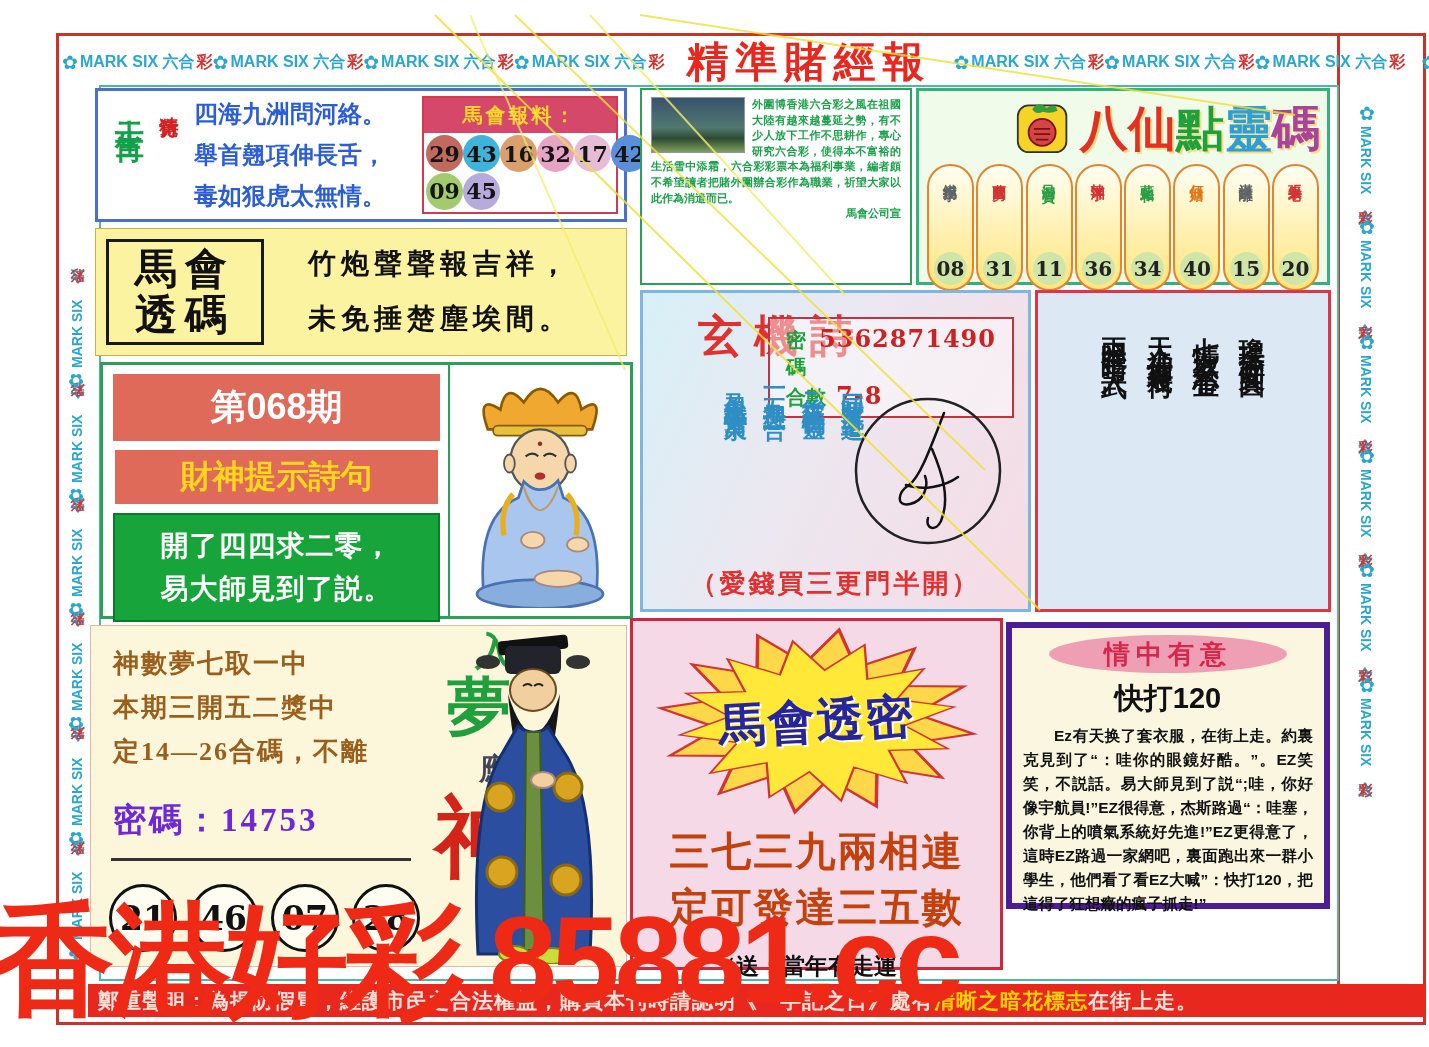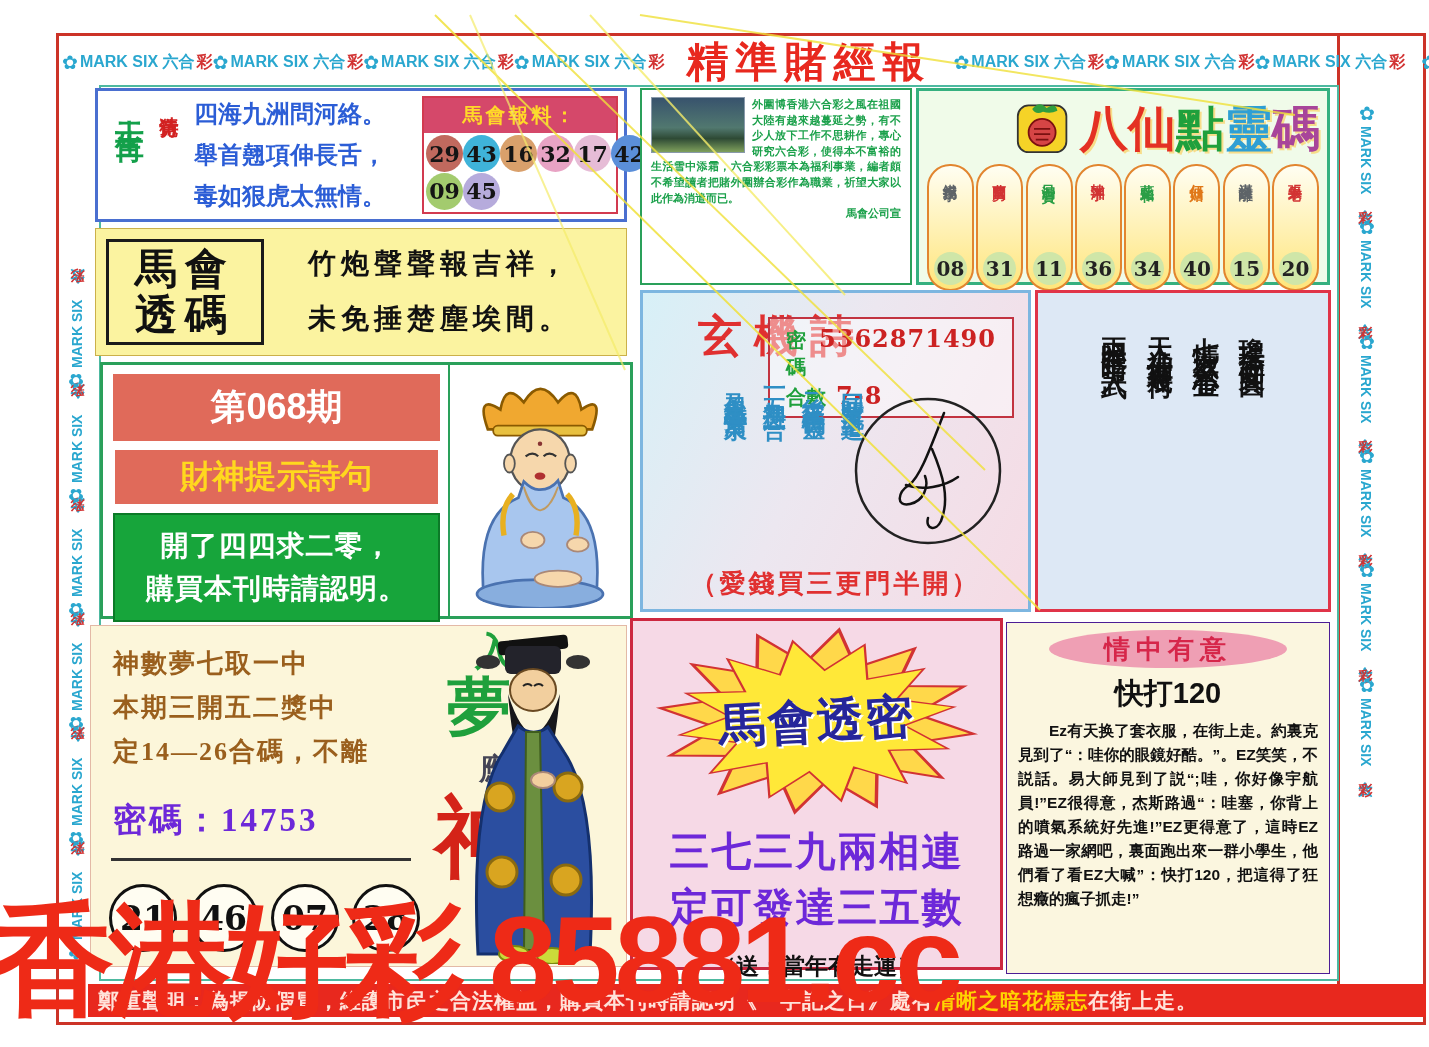--- a/index.html
+++ b/index.html
@@ -98,25 +98,25 @@
   .cal-2{font-size:30px;color:#445;align-self:flex-end;margin:14px 10px 0 0;}
   .cal-3{font-size:88px;color:#d42318;margin-top:10px;}
   .cal-4{font-size:30px;color:#222;align-self:flex-end;margin:16px 4px 0 0;}
   #deity{position:absolute;right:8px;top:6px;}
 
   
   #box-toumi{left:630px;top:618px;width:373px;height:352px;border:3px solid #cc2840;background:#f6d9e6;z-index:2;}
   #toumi-star{position:relative;width:100%;height:200px;}
   #toumi-star svg{position:absolute;left:50%;top:50%;transform:translate(-50%,-50%);}
   #toumi-title{position:absolute;left:0;top:0;width:100%;height:100%;display:grid;place-items:center;color:#26269a;font-size:47px;font-weight:900;letter-spacing:2px;transform:rotate(-3deg);text-shadow:2px 2px 0 #fff;font-family:"Liberation Serif",serif;}
-  #toumi-lines{font-size:40px;font-weight:900;text-align:center;line-height:1.4;color:#6d28d9;margin-top:2px;letter-spacing:2px;}
+  #toumi-lines{font-size:40px;font-weight:900;text-align:center;line-height:1.4;color:#c2410c;margin-top:2px;letter-spacing:2px;}
   #toumi-bottom{text-align:center;font-size:23px;font-weight:bold;margin-top:16px;color:#111;}
 
   
-  #box-qing{left:1006px;top:622px;width:324px;height:352px;border:1px solid #4c1d95;background:#fbf6df;padding:7px 11px;z-index:2;}
+  #box-qing{left:1006px;top:622px;width:324px;height:287px;border:6px solid #4c1d95;background:#fbf6df;padding:7px 11px;z-index:2;}
   #qing-oval{width:238px;height:38px;margin:0 auto 6px;background:#ef9fb4;border-radius:50%;display:grid;place-items:center;color:#d6264a;font-size:26px;font-weight:900;letter-spacing:6px;}
   #qing-sub{text-align:center;font-size:29px;font-weight:900;margin-bottom:5px;color:#111;}
   #qing-body{font-size:15.5px;font-weight:bold;line-height:1.55;text-align:justify;color:#111;text-indent:2em;}
 
   
   #footer-bar{left:88px;top:984px;width:1338px;height:33px;background:#e8281e;color:#ffe3da;font-size:21px;font-weight:bold;display:flex;align-items:center;padding:0 10px;white-space:nowrap;letter-spacing:1px;z-index:3;}
   #footer-bar .hl{color:#ffd400;}
 
   
   #watermark{position:absolute;left:-8px;top:880px;font-size:122px;font-weight:900;color:#ee2a17;white-space:nowrap;z-index:9;letter-spacing:-5px;}
@@ -320,21 +320,21 @@
       <div>未免捶楚塵埃間。</div>
     </div>
   </div>
 
   <div id="box-issue" class="abs">
     <div id="issue-left">
       <div id="issue-num">第068期</div>
       <div id="issue-hint">財神提示詩句</div>
       <div id="issue-poem">
           <div>開了四四求二零，</div>
-          <div>購買本刊時請認明。</div>
+          <div>易大師見到了説。</div>
         </div>
     </div>
     <div id="issue-right">
       <svg width="180" height="235" viewBox="0 0 200 260">
         <path d="M42,62 Q28,22 56,40 Q62,8 82,32 Q100,2 120,32 Q140,8 146,40 Q172,22 158,62 Z" fill="#f0a830" stroke="#8a5a00" stroke-width="3"></path>
         <rect x="48" y="58" width="104" height="11" rx="5" fill="#e8c040" stroke="#8a5a00" stroke-width="2"></rect>
         <ellipse cx="100" cy="97" rx="33" ry="35" fill="#f6d7ac" stroke="#555" stroke-width="2.5"></ellipse>
         <ellipse cx="66" cy="100" rx="6" ry="10" fill="#f6d7ac" stroke="#555" stroke-width="2"></ellipse>
         <ellipse cx="134" cy="100" rx="6" ry="10" fill="#f6d7ac" stroke="#555" stroke-width="2"></ellipse>
         <path d="M84,92 q8,-6 14,0 M118,92 q-8,-6 -14,0" stroke="#333" stroke-width="2.5" fill="none"></path>

